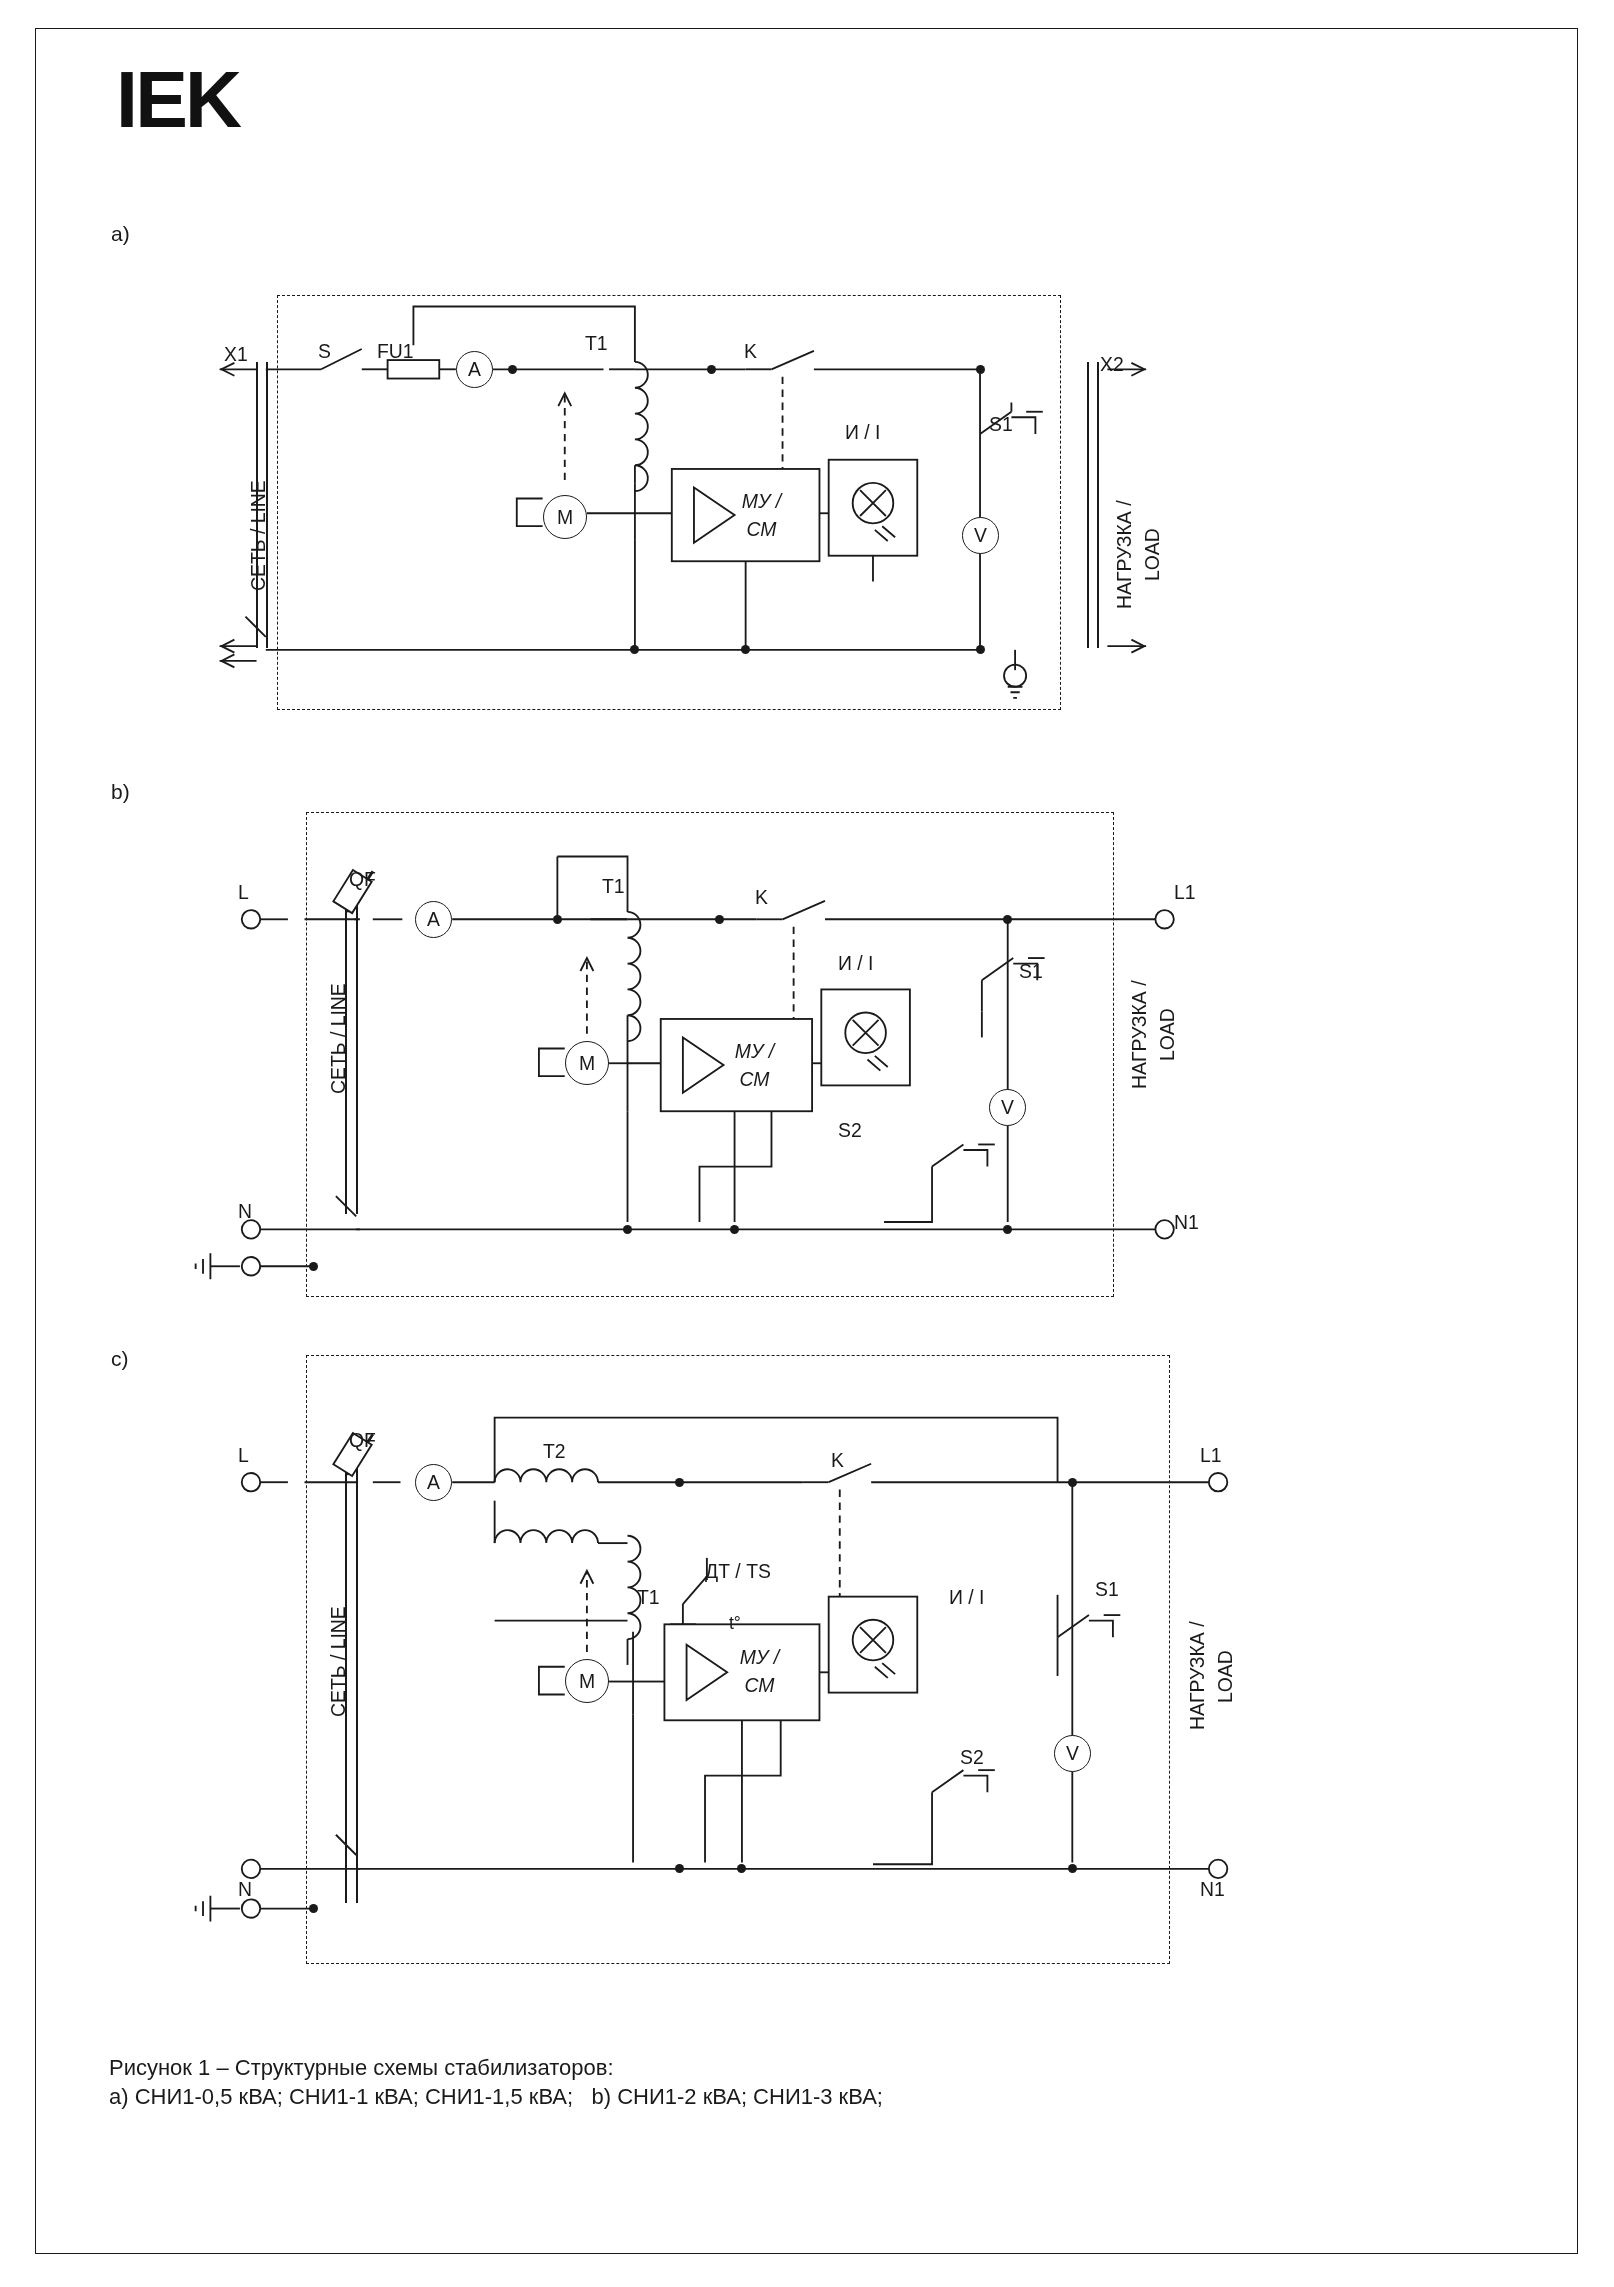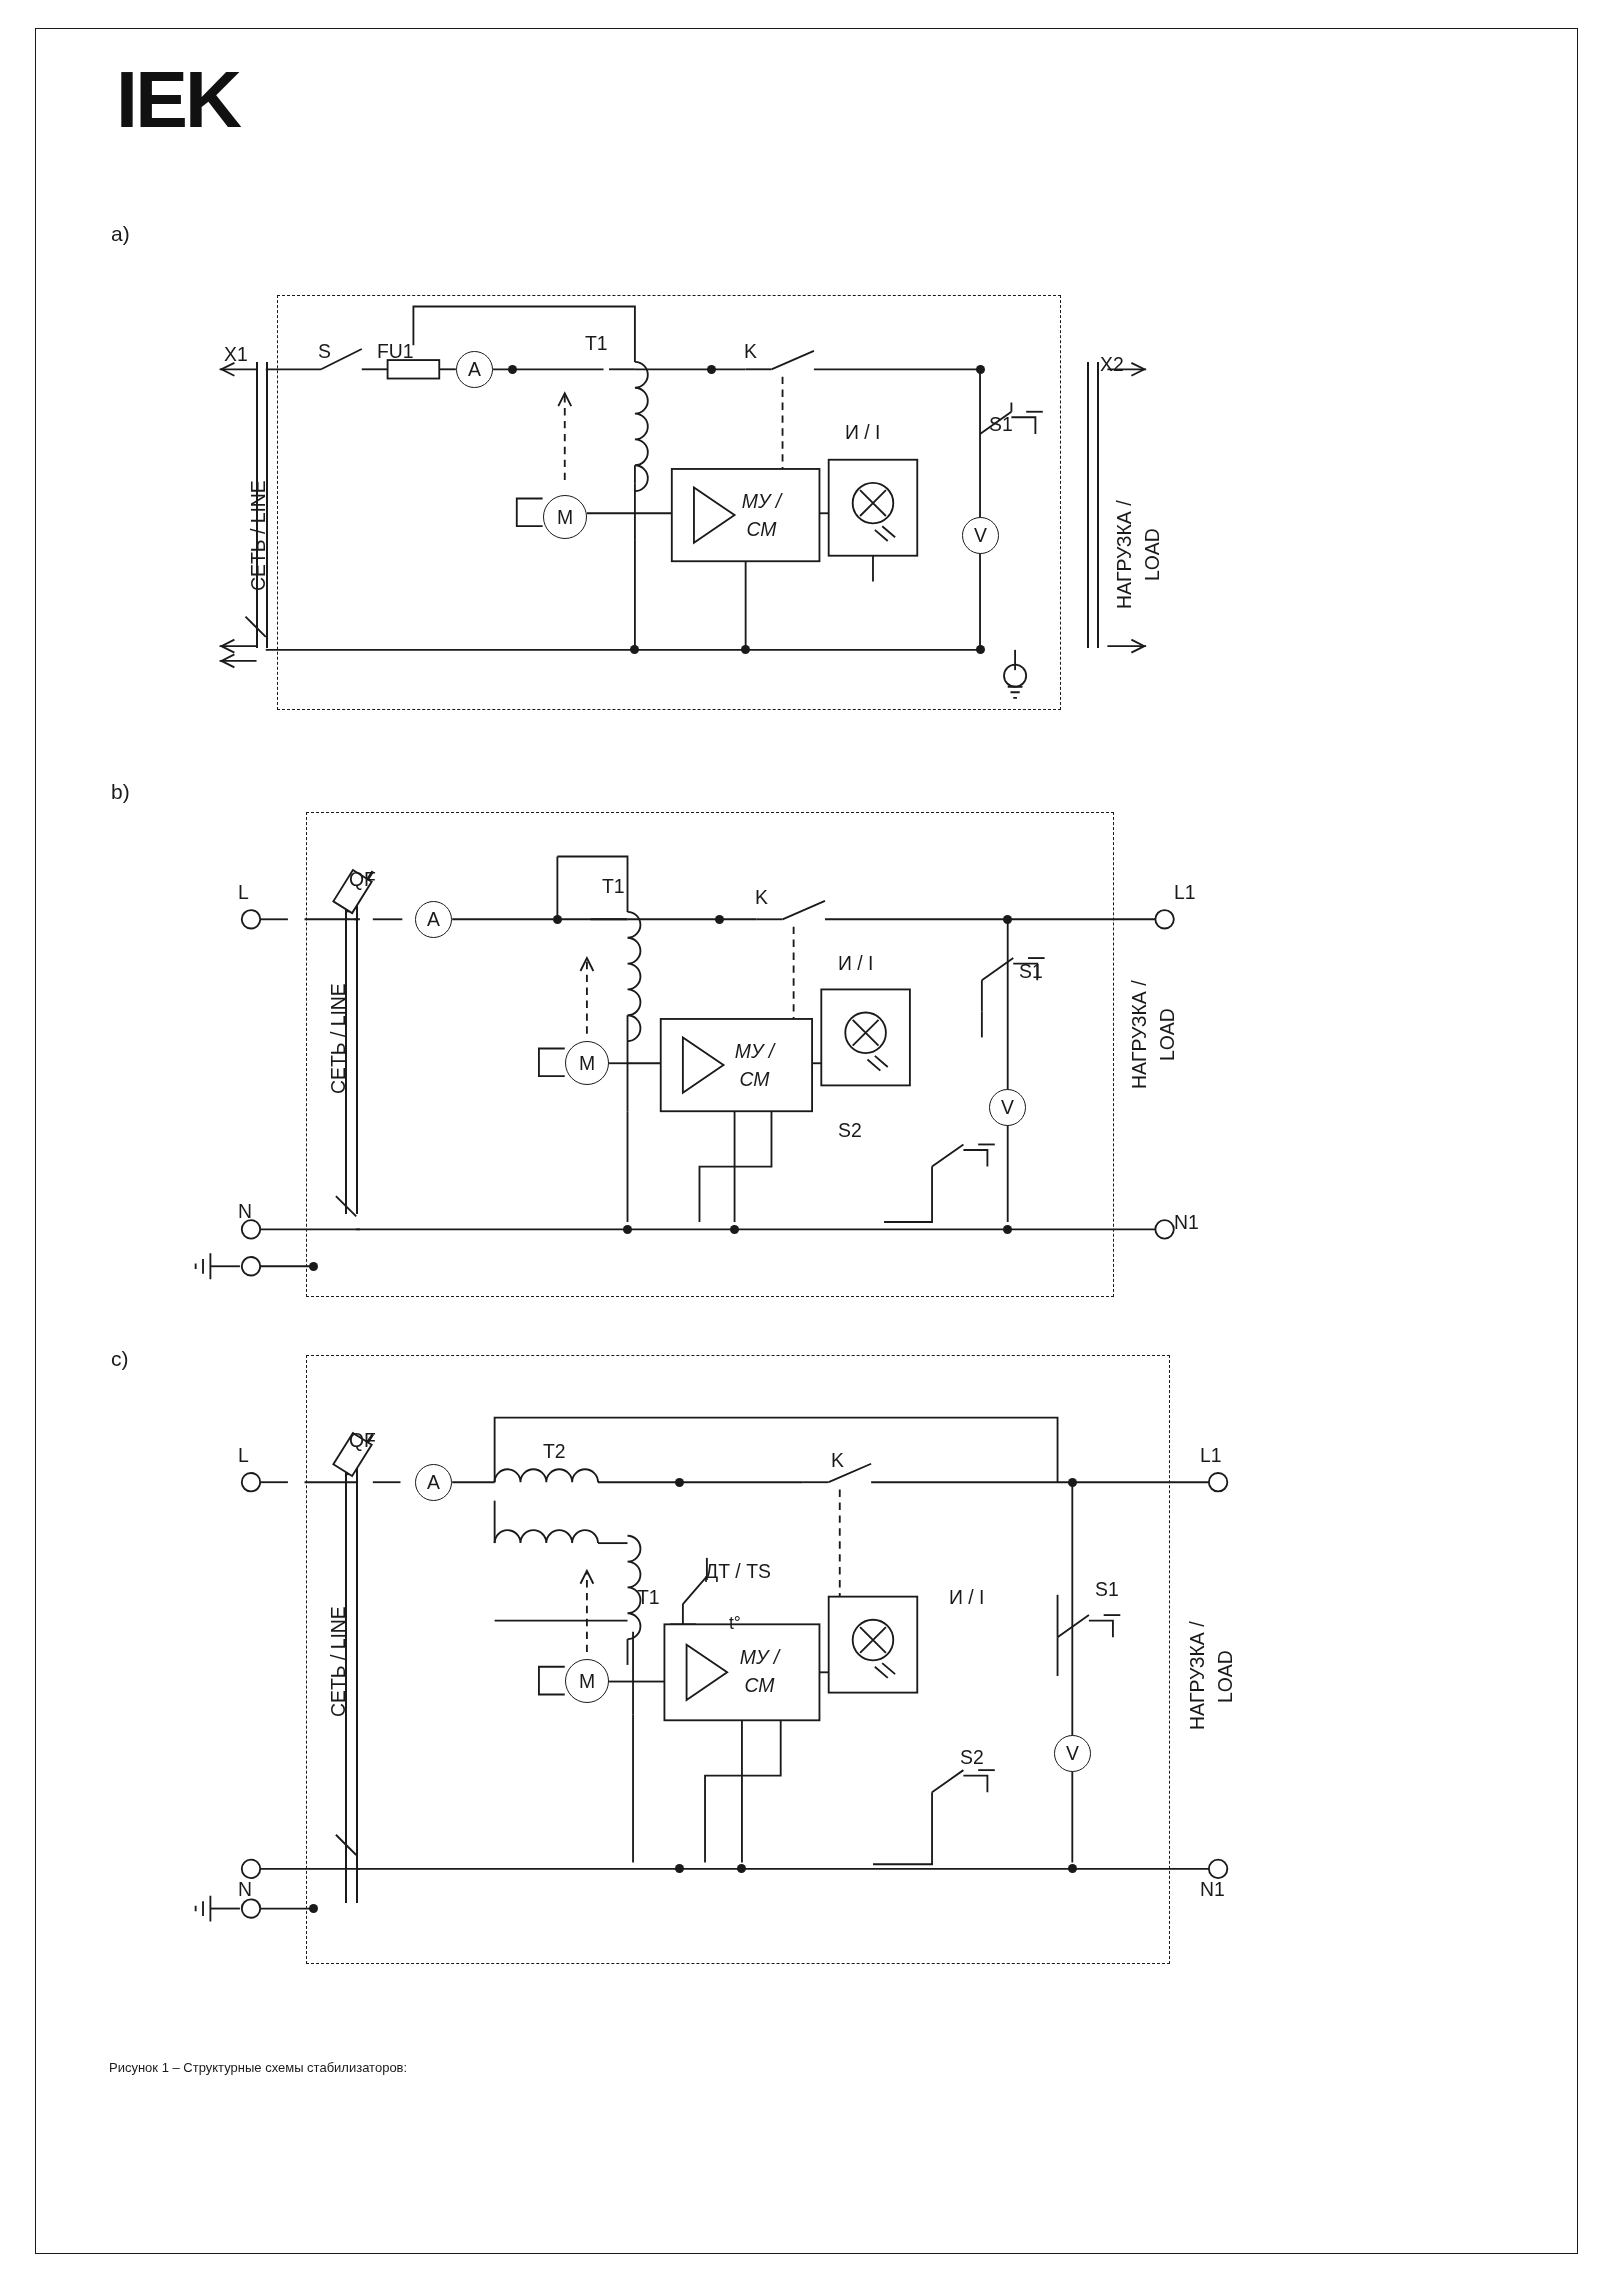--- a/index.html
+++ b/index.html
@@ -9,21 +9,21 @@
   .logo{position:absolute;left:116px;top:54px;font-size:79px;font-weight:bold;letter-spacing:-2.8px;font-family:"Liberation Sans", sans-serif;color:#111;}
   .lbl{position:absolute;font-size:19.4px;white-space:nowrap;}
   .lbl.sm{font-size:17.5px;}
   .lbl.big{font-size:21px;}
   .vert{position:absolute;font-size:19.4px;white-space:nowrap;transform-origin:0 0;transform:rotate(-90deg);}
   .ln{position:absolute;background:#1a1a1a;}
   .v{width:1.8px;}
   .dash-box{position:absolute;border:1.8px dashed #1a1a1a;box-sizing:border-box;}
   .circ{position:absolute;border:1.8px solid #1a1a1a;border-radius:50%;box-sizing:border-box;background:#fff;display:flex;align-items:center;justify-content:center;font-size:19.4px;}
   .dot{position:absolute;width:9.2px;height:9.2px;background:#1a1a1a;border-radius:50%;}
-  .cap{position:absolute;font-size:13px;line-height:28px;white-space:pre;}
+  .cap{position:absolute;font-size:22px;line-height:28px;white-space:pre;}
   .ctr{display:flex;align-items:center;justify-content:center;text-align:right;font-style:italic;}
   svg{position:absolute;overflow:visible;}
 </style>
 </head>
 <body>
 
 <div id="page">
   <div class="frame"></div>
 
   <div class="logo">IEK</div>
@@ -370,14 +370,15 @@
   <div class="lbl ctr" style="left:718px;top:1643px;width:83px;height:28px;">МУ /</div>
   <div class="lbl ctr" style="left:718px;top:1671px;width:83px;height:28px;">СМ</div>
 
   <div class="dot" style="left:675px;top:1478px;"></div>
   <div class="dot" style="left:1068px;top:1478px;"></div>
   <div class="dot" style="left:675px;top:1864px;"></div>
   <div class="dot" style="left:737px;top:1864px;"></div>
   <div class="dot" style="left:1068px;top:1864px;"></div>
 
   <div class="cap" style="left:109px;top:2054px;">Рисунок 1 – Структурные схемы стабилизаторов:</div>
+  <div class="cap" style="left:109px;top:2083px;">a) СНИ1-0,5 кВА; СНИ1-1 кВА; СНИ1-1,5 кВА;   b) СНИ1-2 кВА; СНИ1-3 кВА;</div>
 </div>
 
 
 </body></html>

